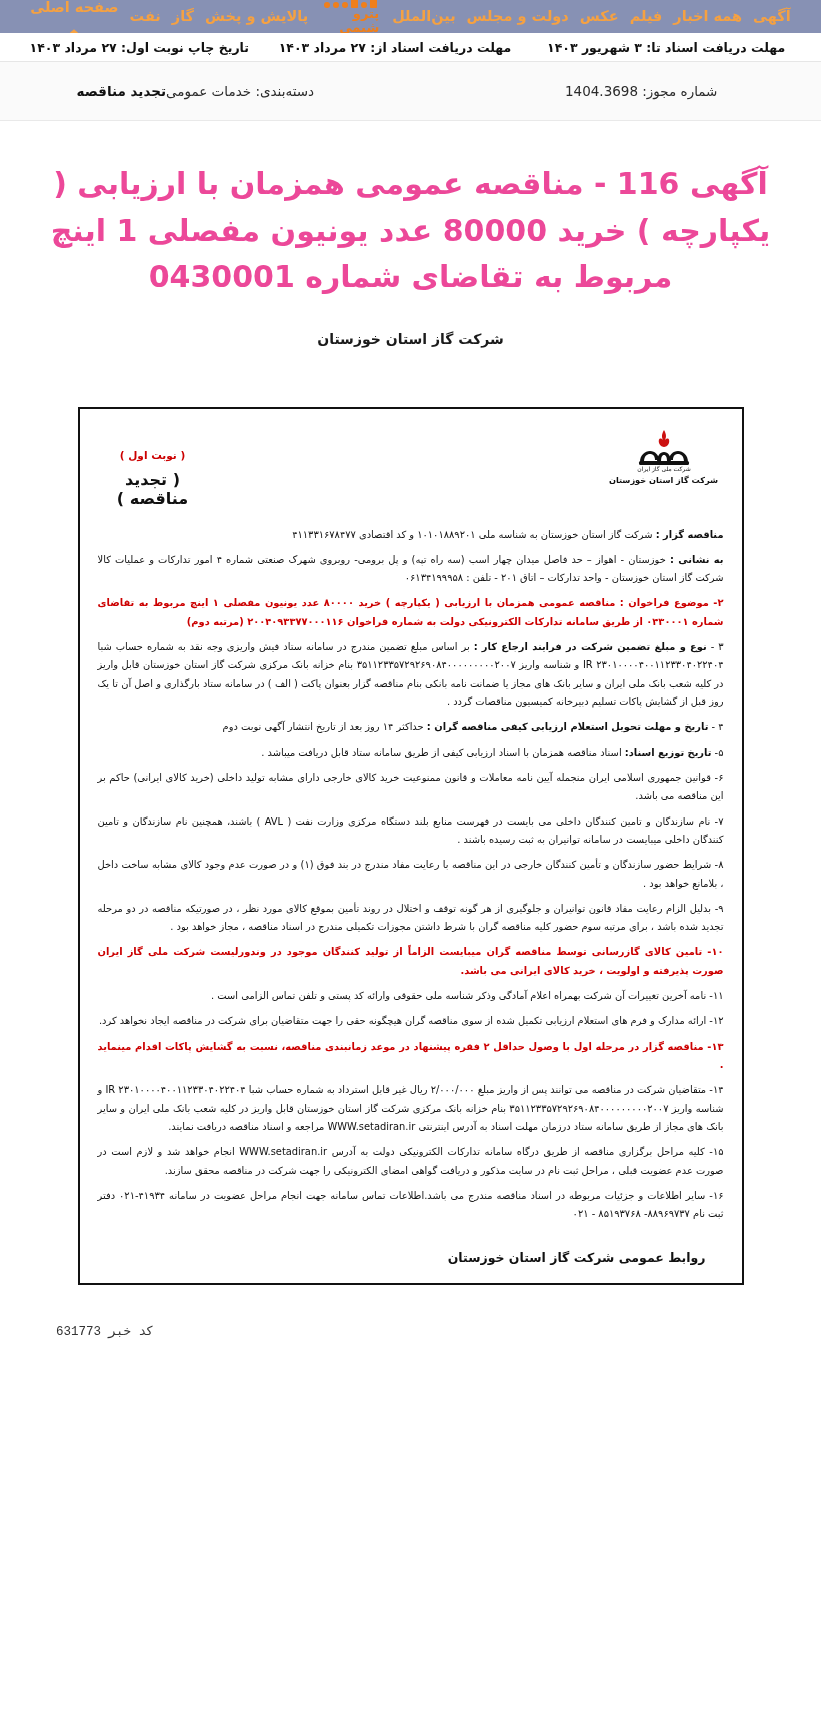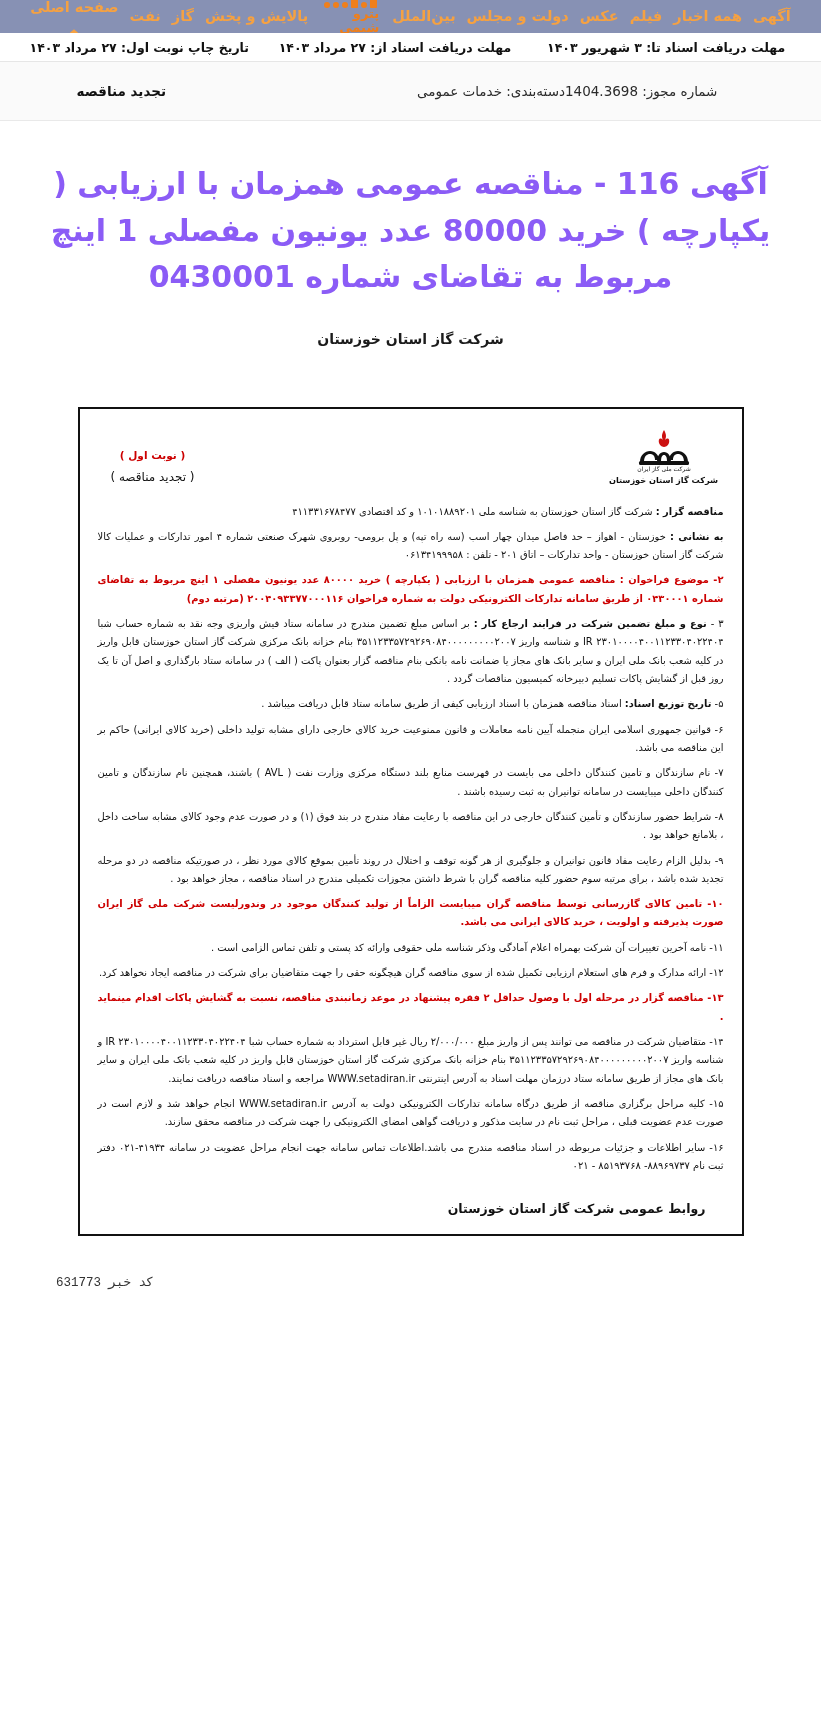--- a/index.html
+++ b/index.html
@@ -120,40 +120,40 @@
     display: flex;
     align-items: center;
     padding: 0 26px;
   }
   .metabar .m {
     font-size: 13.5px;
     color: #2b2b2b;
     white-space: nowrap;
   }
   .metabar .m1 { flex: 0 0 140px; text-align: right; font-weight: 700; color: #111; }
-  .metabar .m2 { flex: 1 1 auto; text-align: right; }
+  .metabar .m2 { flex: 1 1 auto; text-align: left; }
   .metabar .m3 { flex: 0 0 230px; text-align: left; }
 
   
   .page {
     position: relative;
     padding: 0 26px;
     background: #fff;
   }
   .title-block {
     padding: 40px 6px 0 6px;
     text-align: center;
     position: relative;
     z-index: 3;
   }
   .main-title {
     font-size: 30px;
     line-height: 1.55;
     font-weight: 700;
-    color: #8b5cf6;
+    color: #ec4899;
     margin: 0;
     direction: rtl;
   }
   .sub-org {
     margin-top: 30px;
     font-size: 14px;
     font-weight: 700;
     color: #1b1b1b;
     text-align: center;
   }
@@ -233,22 +233,22 @@
     padding-top: 22px;
   }
   .doc-head-right .r1 {
     color: #cc0000;
     font-size: 10.5px;
     font-weight: 700;
     margin-bottom: 9px;
   }
   .doc-head-right .r2 {
     color: #111;
-    font-size: 12px;
-    font-weight: 400;
+    font-size: 16px;
+    font-weight: 700;
   }
 
   .doc-body { padding: 8px 2px 0 2px; }
   .clause {
     font-size: 9.9px;
     line-height: 1.85;
     color: #111;
     text-align: justify;
     margin: 0 0 7px 0;
     direction: rtl;
@@ -392,20 +392,25 @@
           <span>مناقصه عمومی همزمان با ارزیابی ( یکپارچه ) خرید ۸۰۰۰۰ عدد یونیون مفصلی ۱ اینچ مربوط به تقاضای شماره ۰۴۳۰۰۰۱ از طریق سامانه تدارکات الکترونیکی دولت به شماره فراخوان ۲۰۰۴۰۹۳۳۷۷۰۰۰۱۱۶</span>
           <span>(مرتبه دوم)</span>
         </p>
 
         <p class="clause">
           <span>۳ -</span>
           <b>نوع و مبلغ تضمین شرکت در فرایند ارجاع کار :</b>
           <span>بر اساس مبلغ تضمین مندرج در سامانه ستاد  فیش واریزی وجه نقد به شماره حساب شبا ۲۳۰۱۰۰۰۰۴۰۰۱۱۲۳۳۰۴۰۲۲۴۰۴ IR و شناسه واریز ۳۵۱۱۲۳۳۵۷۲۹۲۶۹۰۸۴۰۰۰۰۰۰۰۰۰۲۰۰۷ بنام خزانه بانک مرکزی شرکت گاز استان خوزستان قابل واریز در کلیه شعب بانک ملی ایران و سایر بانک های مجاز یا ضمانت نامه بانکی بنام مناقصه گزار بعنوان پاکت ( الف ) در سامانه ستاد بارگذاری و اصل آن تا یک روز قبل از گشایش پاکات تسلیم دبیرخانه کمیسیون مناقصات گردد .</span>
         </p>
 
+        <p class="clause">
+          <span>۴ -</span>
+          <b>تاریخ و مهلت تحویل استعلام ارزیابی کیفی مناقصه گران :</b>
+          <span>حداکثر ۱۴ روز بعد از تاریخ انتشار آگهی نوبت دوم</span>
+        </p>
 
         <p class="clause">
           <span>۵-</span>
           <b>تاریخ توزیع اسناد:</b>
           <span>اسناد مناقصه همزمان  با اسناد ارزیابی کیفی از طریق سامانه ستاد قابل دریافت میباشد .</span>
         </p>
 
         <p class="clause">
           <span>۶-</span>
           <span>قوانین جمهوری اسلامی ایران منجمله آیین نامه معاملات و قانون ممنوعیت خرید کالای خارجی دارای مشابه تولید داخلی (خرید کالای ایرانی) حاکم بر این مناقصه می باشد.</span>

